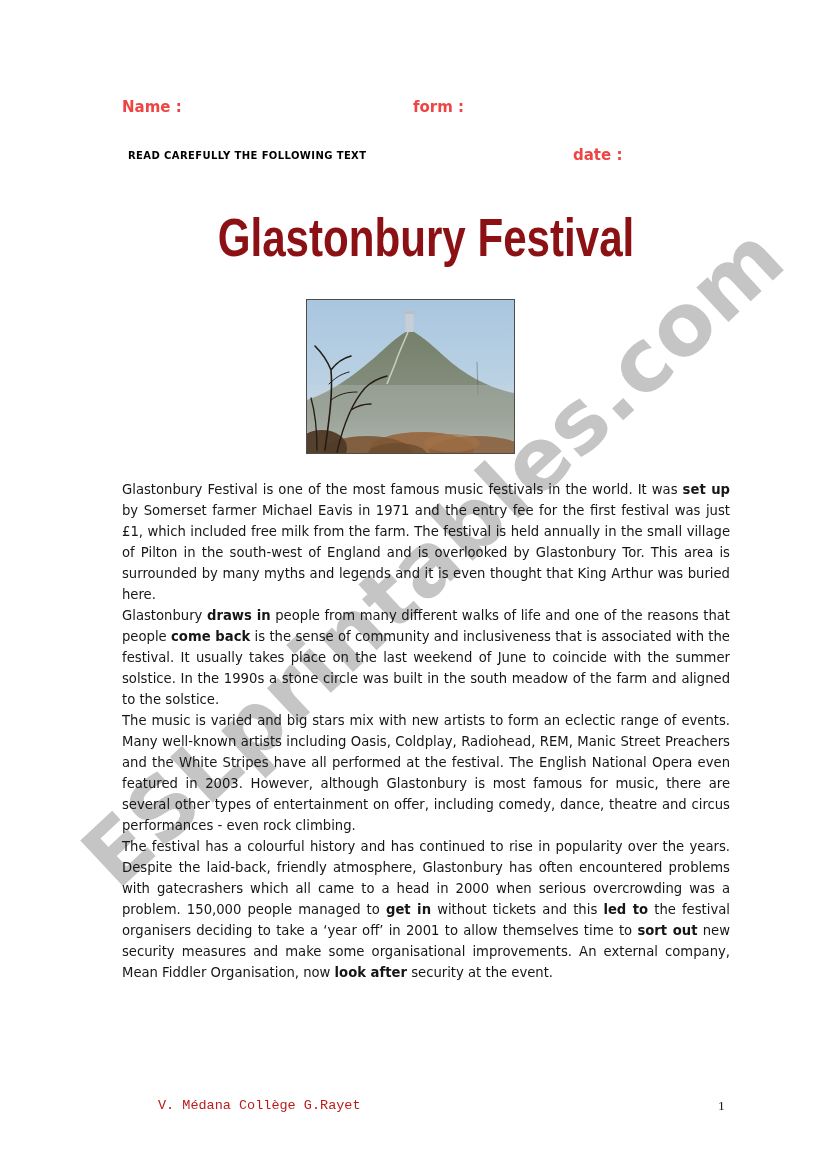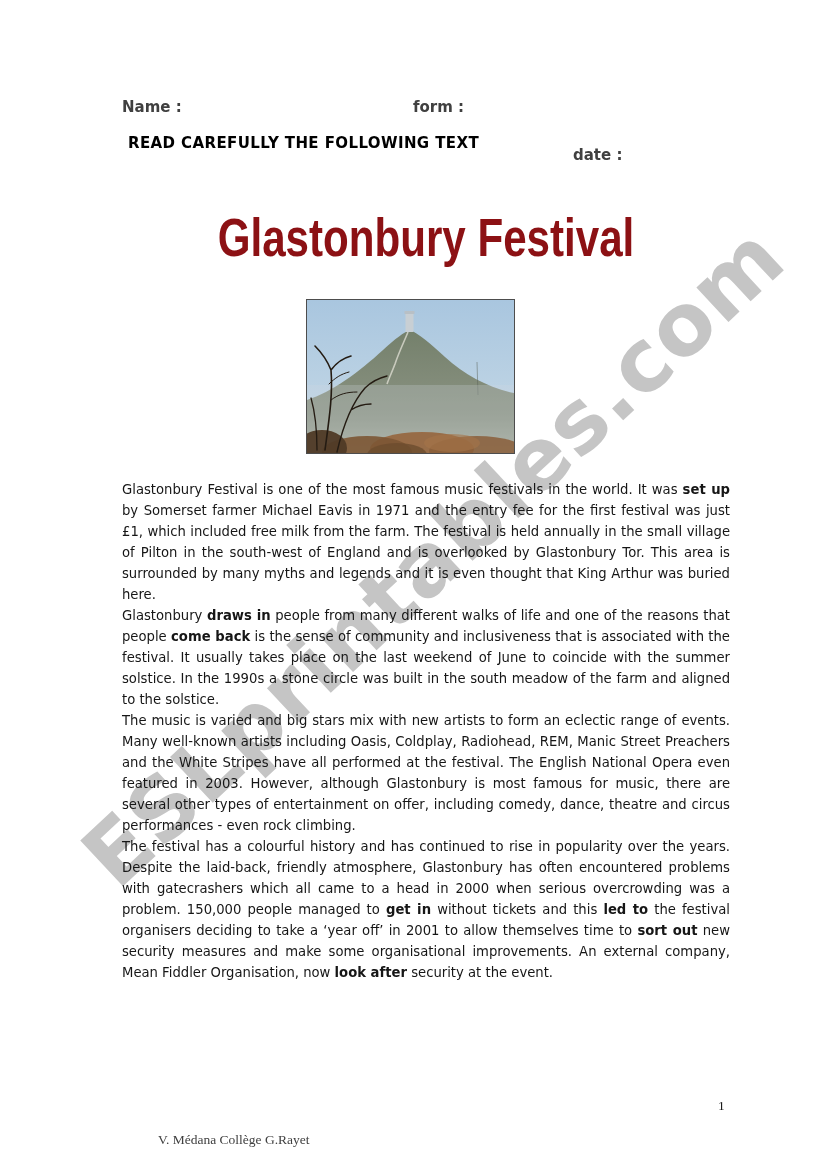--- a/index.html
+++ b/index.html
@@ -30,31 +30,31 @@
     z-index: 1;
     white-space: nowrap;
     user-select: none;
   }
   
   .hdr-label {
     position: absolute;
     top: 98px;
     font-size: 15px;
     font-weight: bold;
-    color: #404040;
+    color: #ef4444;
     z-index: 2;
   }
   .hdr-name { left: 122px; }
   .hdr-form { left: 413px; }
   .hdr-date { left: 573px; margin-top: 48px; }
   .instruction {
     position: absolute;
     left: 128px;
-    top: 134px;
-    font-size: 15px;
+    top: 150px;
+    font-size: 10px;
     font-weight: bold;
     letter-spacing: 0.4px;
     color: #000;
     z-index: 2;
   }
   
   .doc-title {
     position: absolute;
     left: 122px;
     top: 206px;
@@ -94,25 +94,24 @@
     z-index: 2;
   }
   .body-text p { margin: 0; }
   .body-text p.gap { }
   .body-text b { font-weight: bold; }
   
   .footer-author {
     position: absolute;
     left: 158px;
     top: 1098px;
-    font-family: Liberation Serif, serif;
+    font-family: Liberation Mono, monospace;
     font-size: 13.5px;
-    color: #404040;
+    color: #b91c1c;
     z-index: 2;
-    margin-top: 34px;
   }
   .footer-page {
     position: absolute;
     left: 718px;
     top: 1098px;
     font-family: "Liberation Serif", serif;
     font-size: 13.5px;
     color: #1a1a1a;
     z-index: 2;
   }

